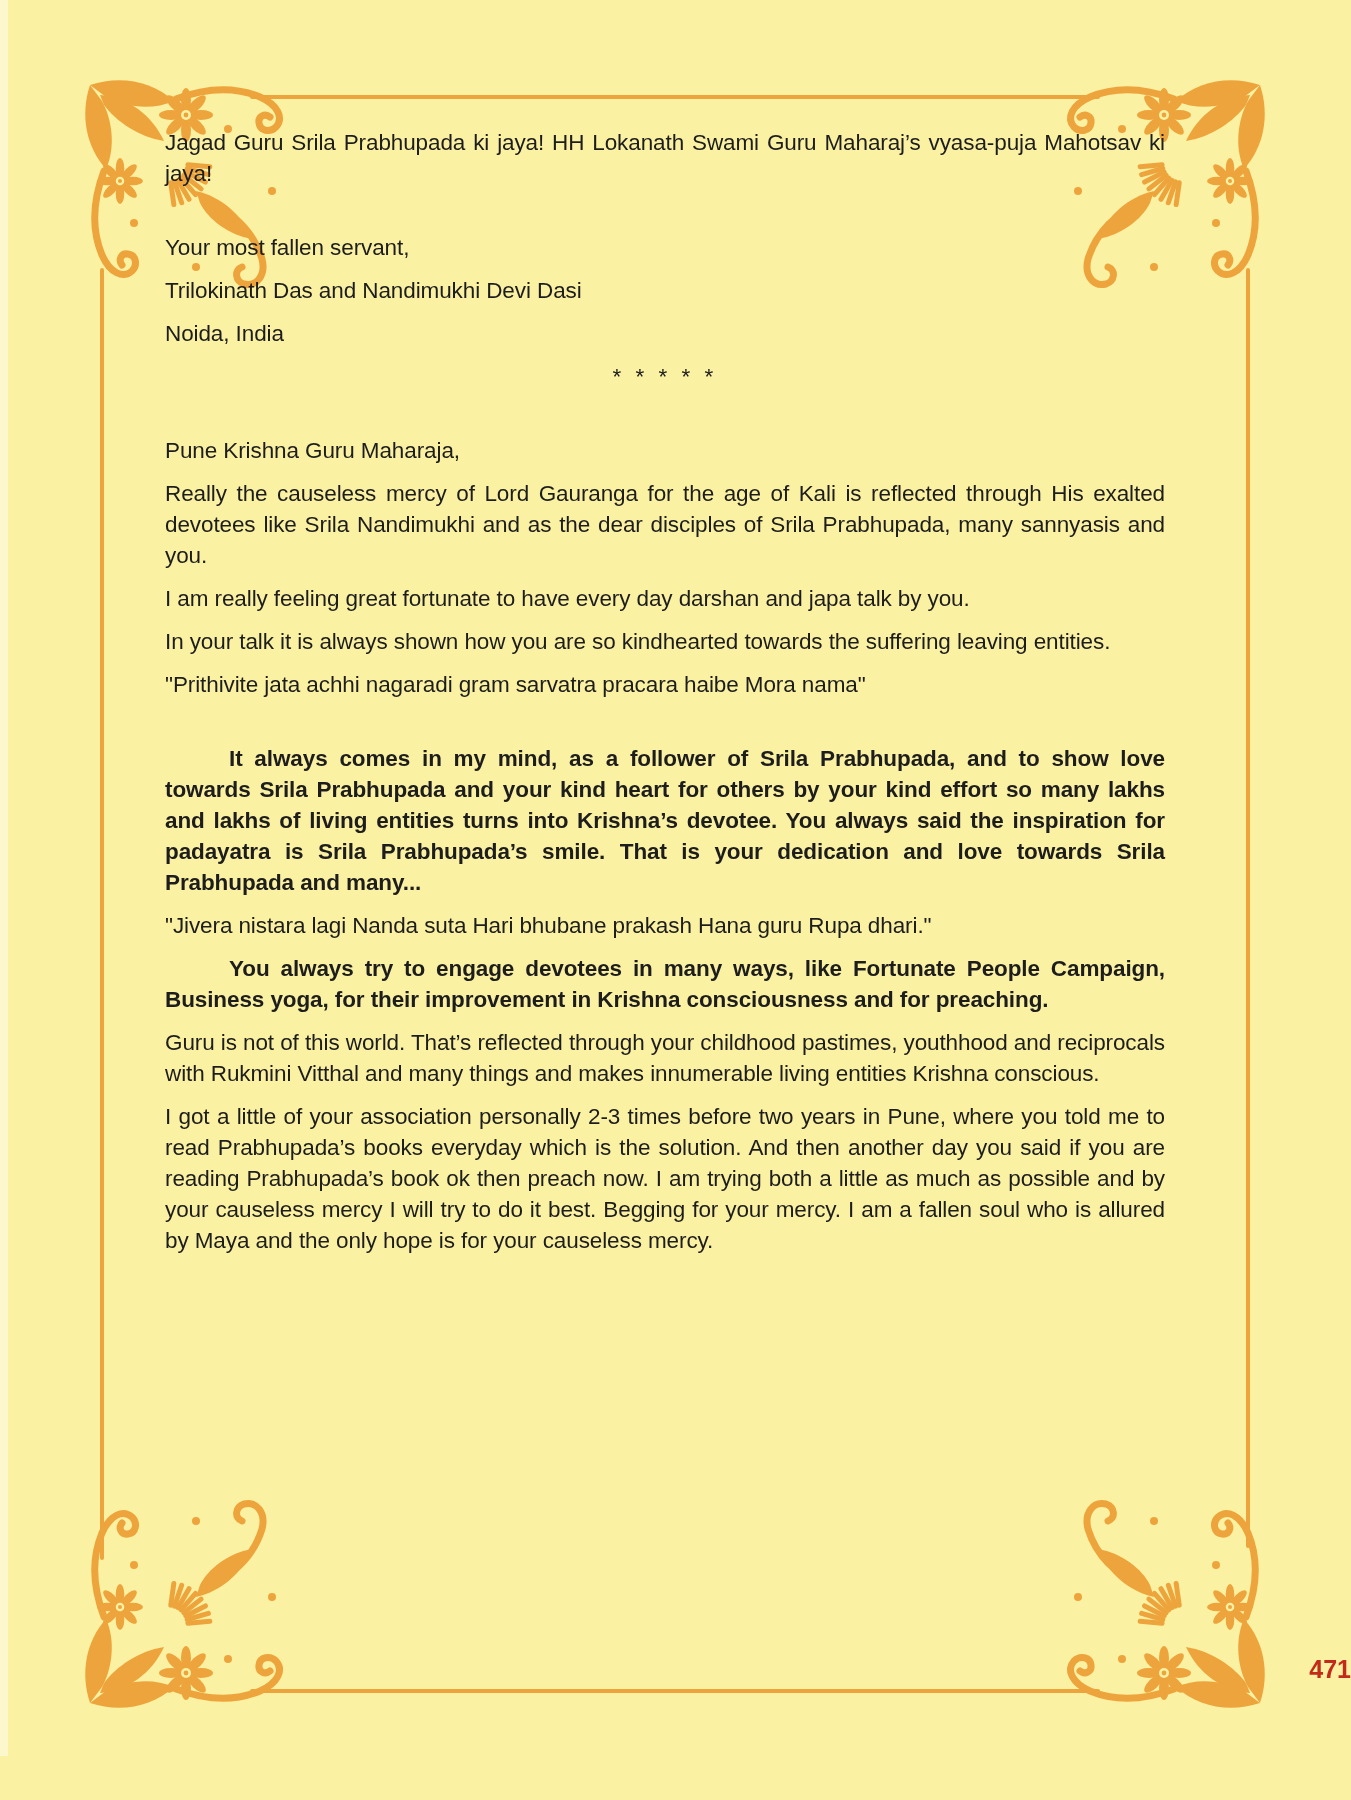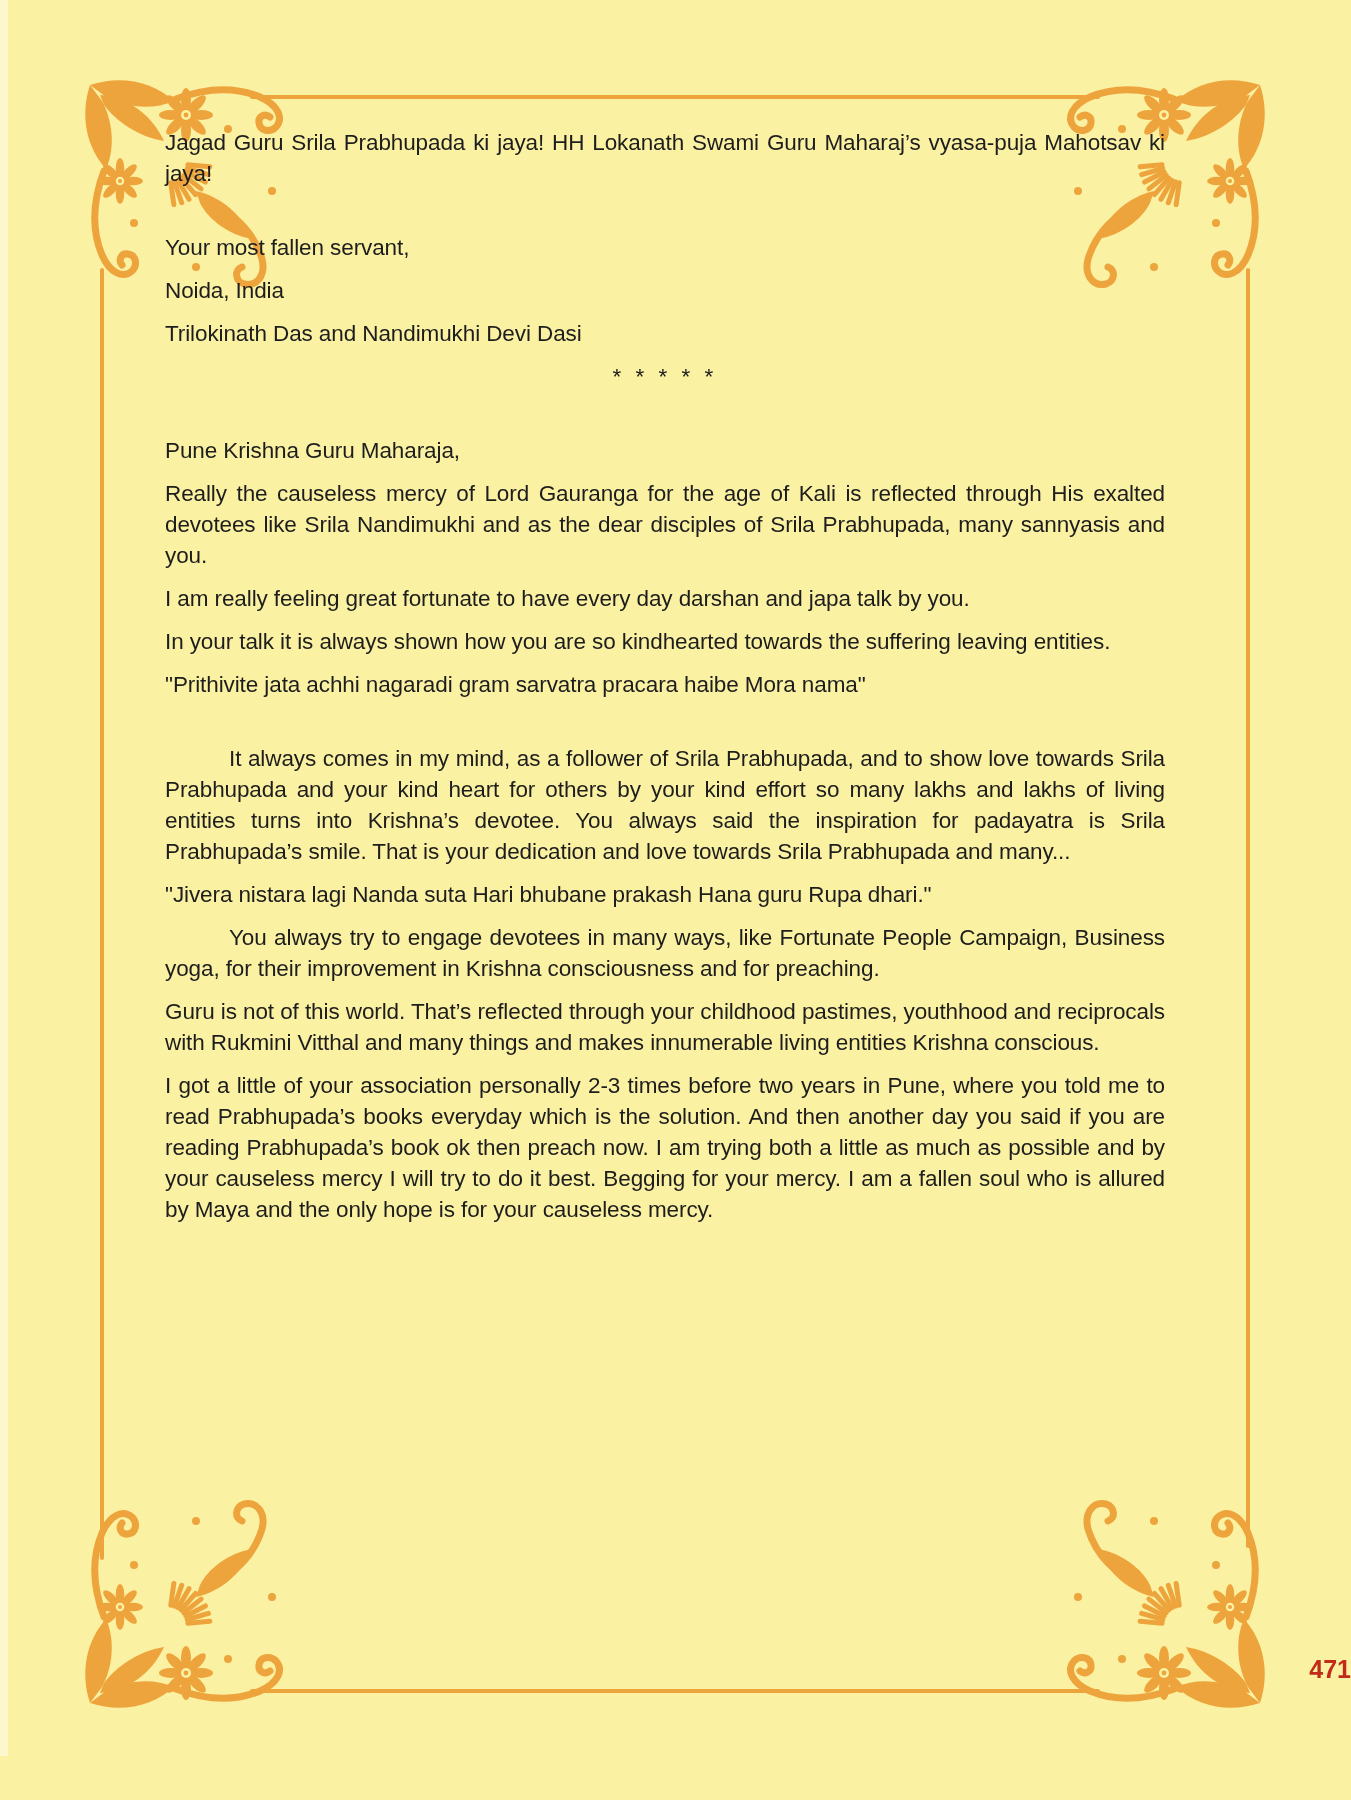--- a/index.html
+++ b/index.html
@@ -29,21 +29,21 @@
   .br{left:1024px;top:1467px;transform:scale(-1,-1);}
 
   .letter{
     position:absolute;left:165px;top:127px;width:1000px;
     color:var(--text,#1D1D1D);
     font-size:22.5px;line-height:31px;letter-spacing:-0.1px;
   }
   .letter p{margin:0 0 12px 0;}
   .j{text-align:justify;}
   .c{text-align:center;letter-spacing:4px;}
-  .ind{text-indent:64px;}
+  .ind{text-indent:64px;font-weight:bold;}
   .gap{margin-top:43px !important;}
 
   #page-number{
     position:absolute;left:0;top:1655px;width:1351px;
     text-align:right;font-size:25px;font-weight:bold;
     color:var(--page_number,#C22B1A);
   }
   .defs-holder{position:absolute;width:0;height:0;overflow:hidden;}
 </style>
 </head>
@@ -135,22 +135,22 @@
   <svg class="corner bl" viewBox="0 0 250 250">
       <use href="#corner"></use>
     </svg>
   <svg class="corner br" viewBox="0 0 250 250">
       <use href="#corner"></use>
     </svg>
 
   <div class="letter">
     <p class="j">Jagad Guru Srila Prabhupada ki jaya! HH Lokanath Swami Guru Maharaj’s vyasa-puja Mahotsav ki jaya!</p>
     <p class="gap">Your most fallen servant,</p>
+    <p>Trilokinath Das and Nandimukhi Devi Dasi</p>
     <p>Noida, India</p>
-    <p>Trilokinath Das and Nandimukhi Devi Dasi</p>
     <p class="c">* * * * *</p>
     <p class="gap">Pune Krishna Guru Maharaja,</p>
     <p class="j">Really the causeless mercy of Lord Gauranga for the age of Kali is reflected through His exalted devotees like Srila Nandimukhi and as the dear disciples of Srila Prabhupada, many sannyasis and you.</p>
     <p>I am really feeling great fortunate to have every day darshan and japa talk by you.</p>
     <p class="j">In your talk it is always shown how you are so kindhearted towards the suffering leaving entities.</p>
     <p>"Prithivite jata achhi nagaradi gram sarvatra pracara haibe Mora nama"</p>
     <p class="j ind gap">It always comes in my mind, as a follower of Srila Prabhupada, and to show love towards Srila Prabhupada and your kind heart for others by your kind effort so many lakhs and lakhs of living entities turns into Krishna’s devotee. You always said the inspiration for padayatra is Srila Prabhupada’s smile. That is your dedication and love towards Srila Prabhupada and many...</p>
     <p>"Jivera nistara lagi Nanda suta Hari bhubane prakash Hana guru Rupa dhari."</p>
     <p class="j ind">You always try to engage devotees in many ways, like Fortunate People Campaign, Business yoga, for their improvement in Krishna consciousness and for preaching.</p>
     <p class="j">Guru is not of this world. That’s reflected through your childhood pastimes, youthhood and reciprocals with Rukmini Vitthal and many things and makes innumerable living entities Krishna conscious.</p>

